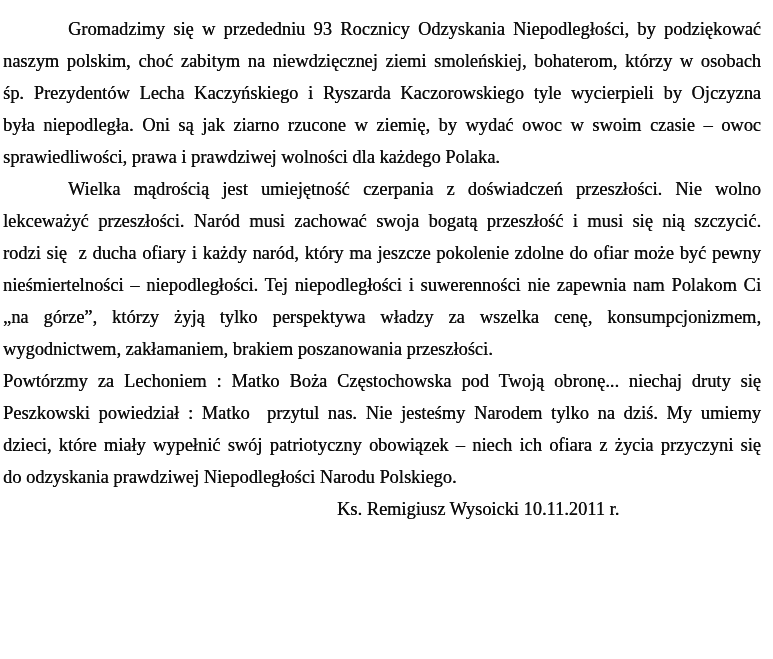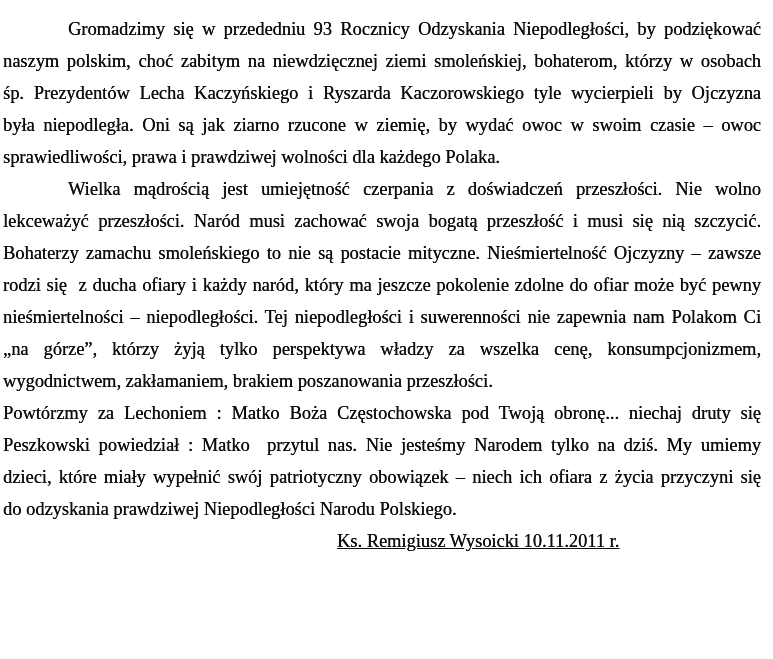--- a/index.html
+++ b/index.html
@@ -31,37 +31,35 @@
     text-align-last: left;
   }
   .line.indent {
     padding-left: 65px;
   }
   .line.signature {
     text-align: right;
     text-align-last: left;
     padding-left: 334px;
     white-space: nowrap;
-    text-decoration: underline;
   }
 </style>
 </head>
 <body>
 
 <div class="page">
   <div>
 
     <div class="line indent">Gromadzimy się w przededniu 93 Rocznicy Odzyskania Niepodległości, by podziękować</div>
       <div class="line">naszym polskim, choć zabitym na niewdzięcznej ziemi smoleńskiej, bohaterom, którzy w osobach</div>
       <div class="line">śp. Prezydentów Lecha Kaczyńskiego i Ryszarda Kaczorowskiego tyle wycierpieli by Ojczyzna</div>
       <div class="line">była niepodległa. Oni są jak ziarno rzucone w ziemię, by wydać owoc w swoim czasie – owoc</div>
       <div class="line last">sprawiedliwości, prawa i prawdziwej wolności dla każdego Polaka.</div>
       <div class="line indent">Wielka mądrością jest umiejętność czerpania z doświadczeń przeszłości. Nie wolno</div>
       <div class="line">lekceważyć przeszłości. Naród musi zachować swoja bogatą przeszłość i musi się nią szczycić.</div>
-      <div class="line">Bohaterzy zamachu smoleńskiego to nie są postacie mityczne. Nieśmiertelność Ojczyzny – zawsze</div>
       <div class="line">rodzi się&nbsp; z ducha ofiary i każdy naród, który ma jeszcze pokolenie zdolne do ofiar może być pewny</div>
       <div class="line">nieśmiertelności – niepodległości. Tej niepodległości i suwerenności nie zapewnia nam Polakom Ci</div>
       <div class="line">„na górze”, którzy żyją tylko perspektywa władzy za wszelka cenę, konsumpcjonizmem,</div>
       <div class="line last">wygodnictwem, zakłamaniem, brakiem poszanowania przeszłości.</div>
       <div class="line">Powtórzmy za Lechoniem : Matko Boża Częstochowska pod Twoją obronę... niechaj druty się</div>
       <div class="line">Peszkowski powiedział : Matko&nbsp; przytul nas. Nie jesteśmy Narodem tylko na dziś. My umiemy</div>
       <div class="line">dzieci, które miały wypełnić swój patriotyczny obowiązek – niech ich ofiara z życia przyczyni się</div>
       <div class="line last">do odzyskania prawdziwej Niepodległości Narodu Polskiego.</div>
       <div class="line signature">Ks. Remigiusz Wysoicki 10.11.2011 r.</div>
   </div>

